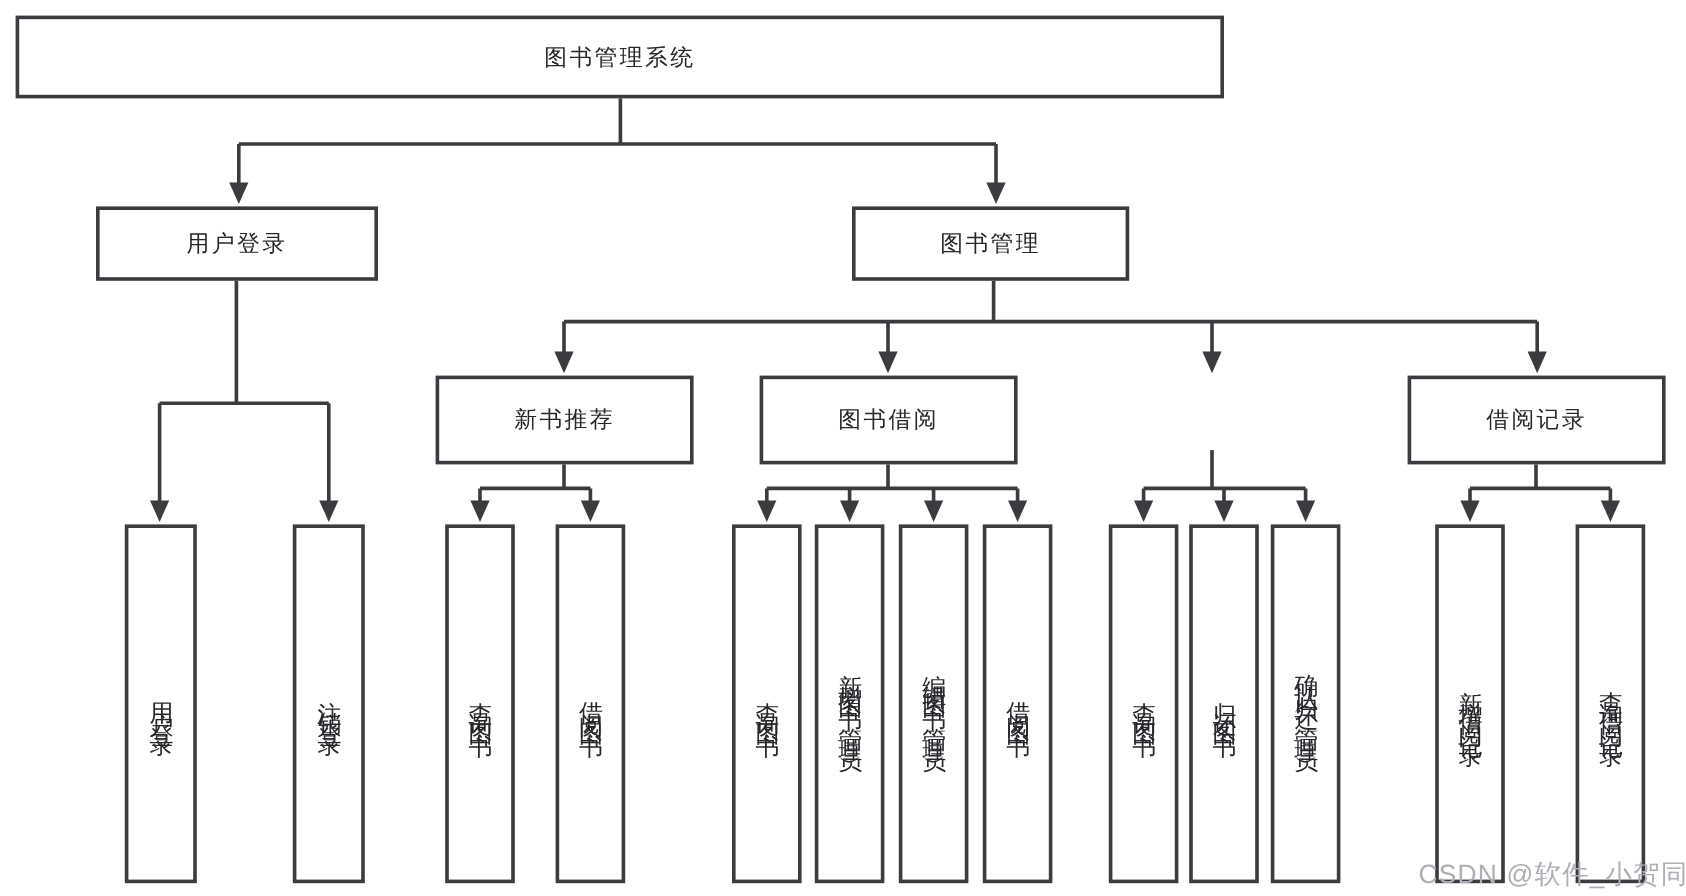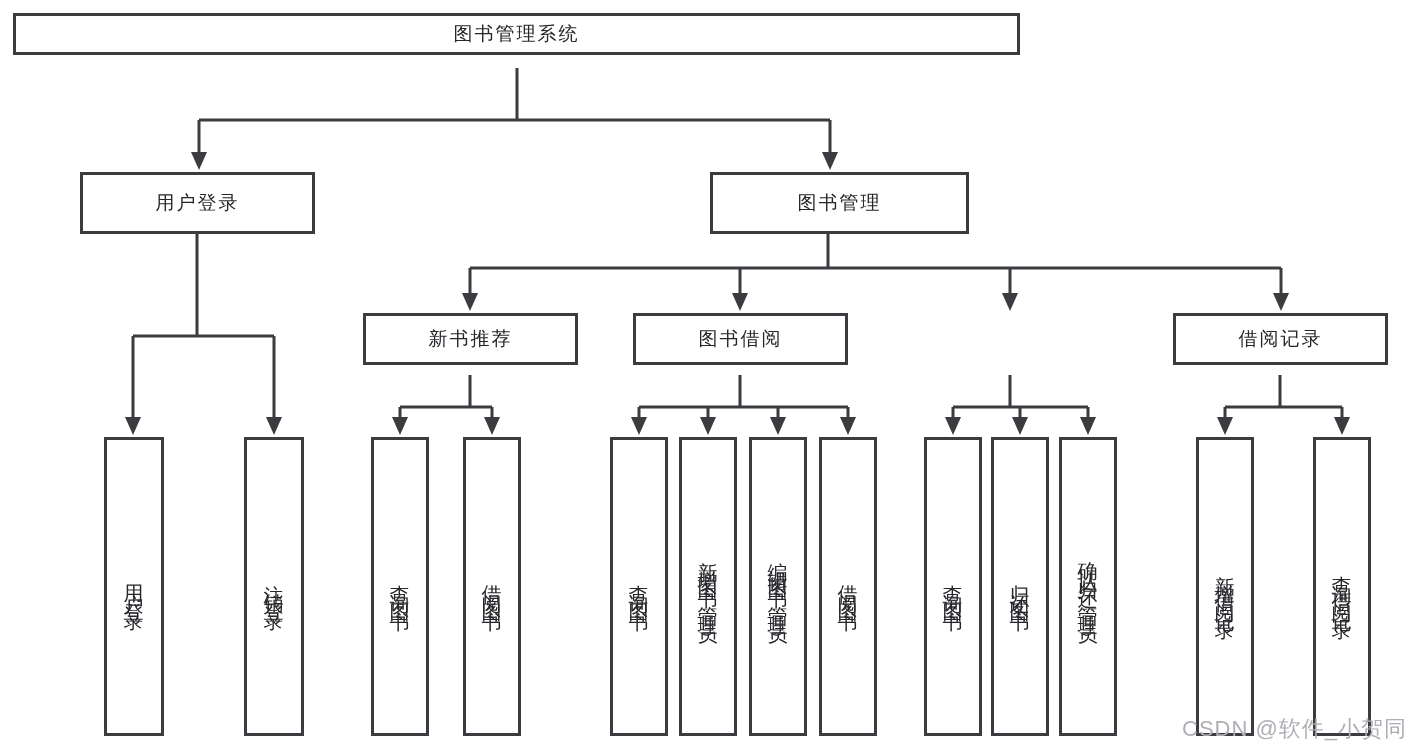--- a/index.html
+++ b/index.html
@@ -41,24 +41,24 @@
     display: flex;
     align-items: center;
     justify-content: center;
     color: var(--text);
   }
   .node .h-label {
     font-size: 19px;
     letter-spacing: 2px;
     white-space: nowrap;
   }
-  .root-box   { left: 13px;  top: 13px;  width: 1007px; height: 42px; }
+  .root-box   { left: 13px;  top: 13px;  width: 1007px; height: 69px; }
   .lvl2-a     { left: 80px;  top: 172px; width: 235px;  height: 62px; }
-  .lvl2-b     { left: 710px; top: 172px; width: 259px;  height: 62px; }
-  .lvl3       { top: 313px; width: 215px; height: 52px; }
+  .lvl2-b     { left: 710px; top: 172px; width: 231px;  height: 62px; }
+  .lvl3       { top: 313px; width: 215px; height: 74px; }
   .lvl3-a { left: 363px; }
   .lvl3-b { left: 633px; font-family: Liberation Mono, monospace; }
   .lvl3-c { left: 903px; }
   .lvl3-d { left: 1173px; }
   .leaf {
     top: 437px;
     height: 299px;
     width: 58px;
     border-width: 3px;
   }

